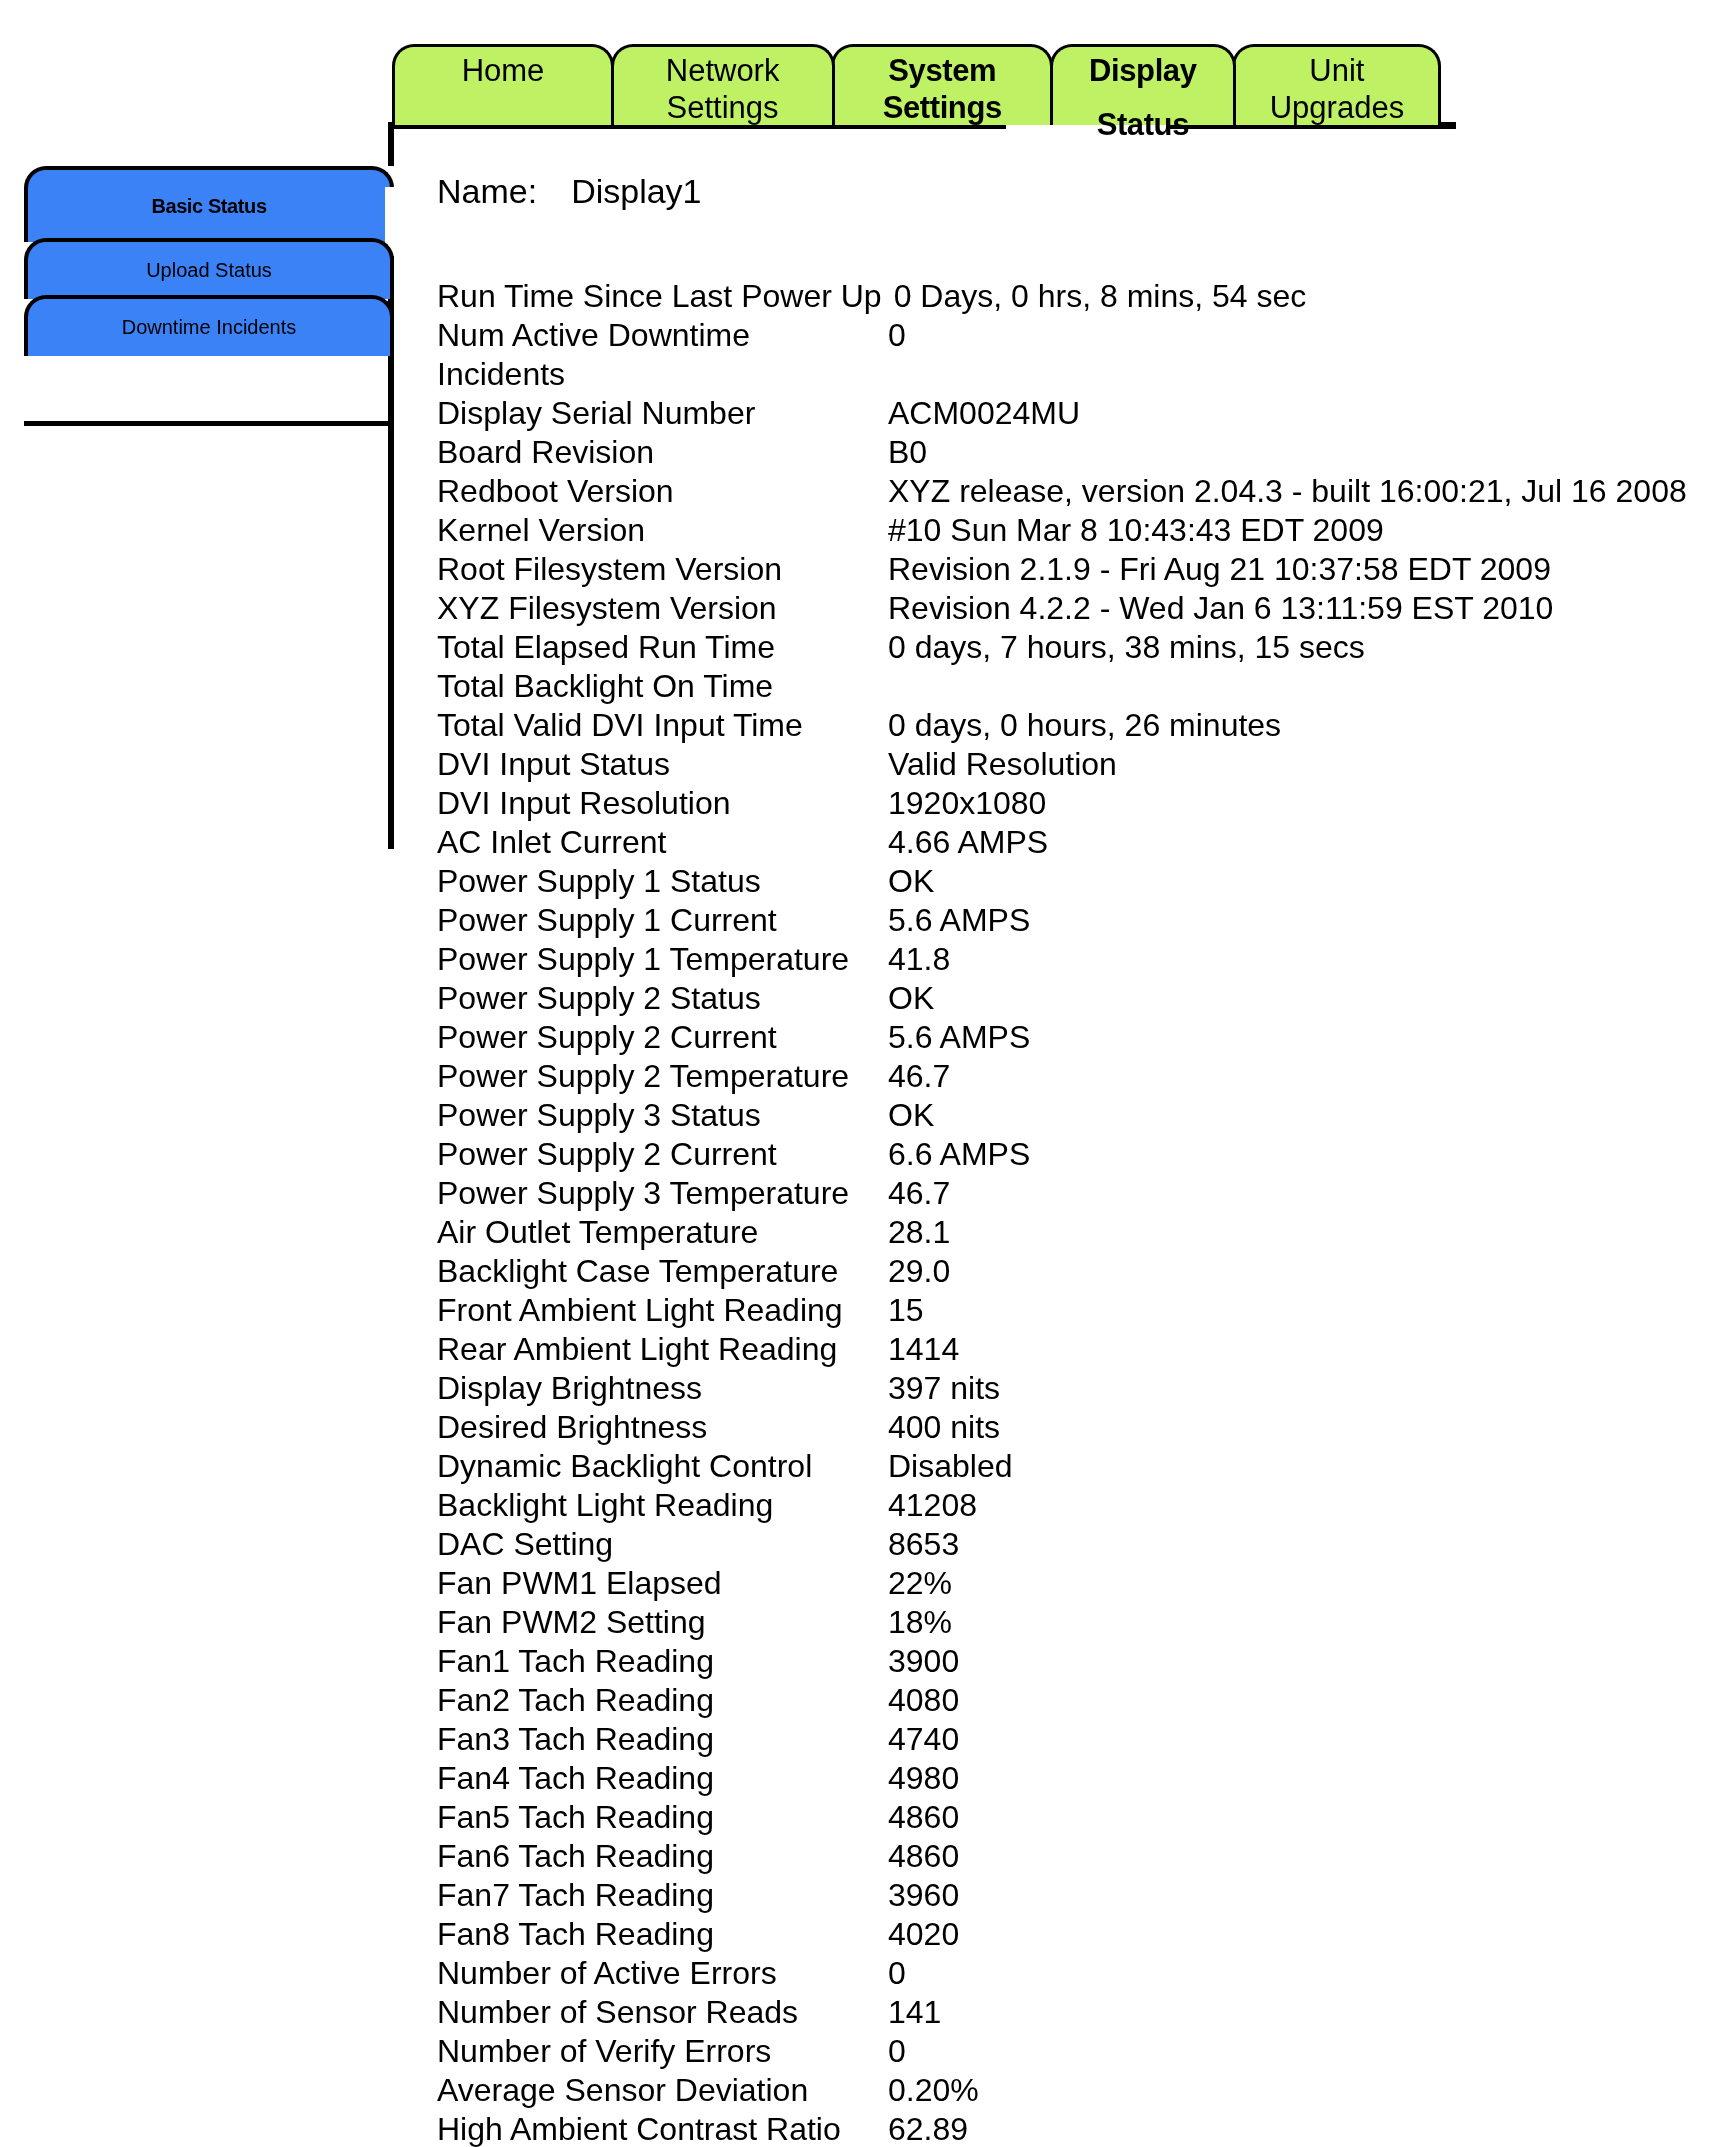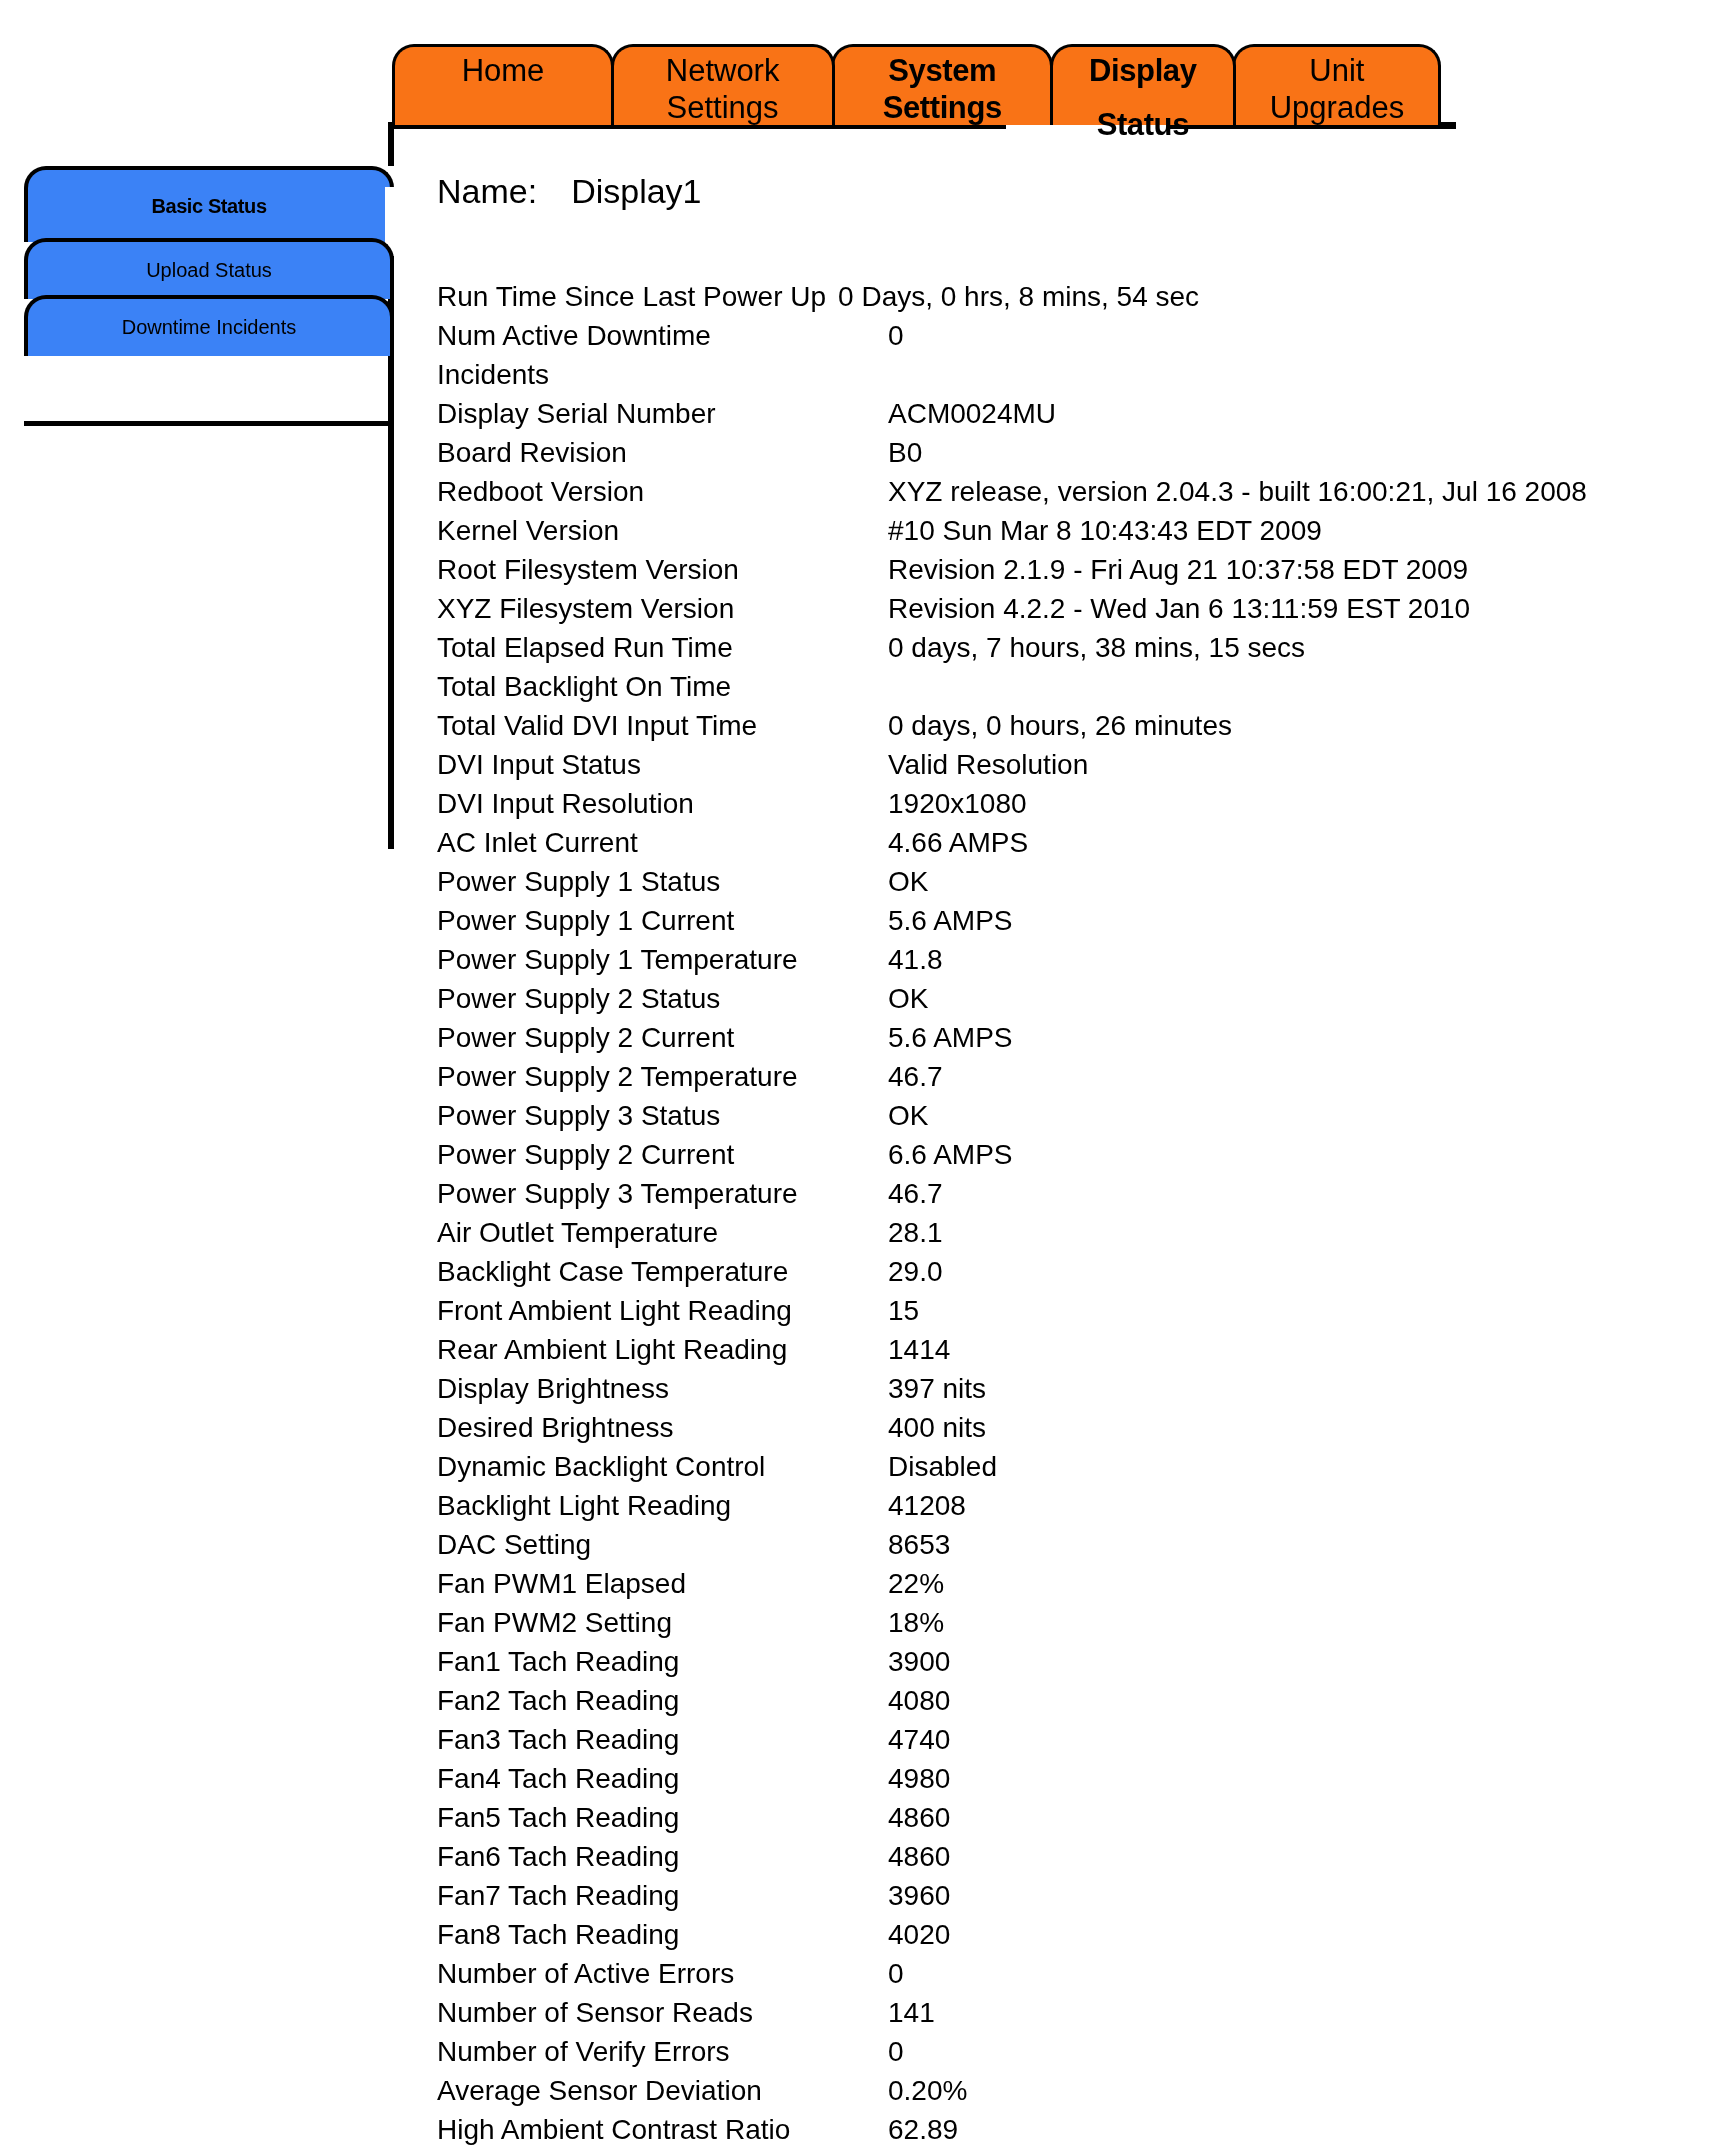--- a/index.html
+++ b/index.html
@@ -30,21 +30,21 @@
     height: 81px;
   }
   .ttab {
     position: relative;
     box-sizing: border-box;
     height: 81px;
     border: 3.4px solid #000;
     border-bottom: none;
     border-top-left-radius: 22px;
     border-top-right-radius: 22px;
-    background: #f97316;
+    background: #bef264;
     display: flex;
     flex-direction: column;
     align-items: center;
     justify-content: flex-start;
     padding-top: 5.1px;
     margin-right: -3.4px;
     font-size: 31px;
     line-height: 37px;
     white-space: nowrap;
   }
@@ -159,21 +159,21 @@
 
   #status-table {
     position: absolute;
     left: 437px;
     top: 277px;
     width: 1246px;
   }
   .srow {
     position: relative;
     height: 39px;
-    font-size: 28px;
+    font-size: 32px;
     line-height: 39px;
     white-space: nowrap;
   }
   .srow .lab {
     position: absolute;
     left: 0;
     top: 0;
   }
   .srow .val {
     position: absolute;

